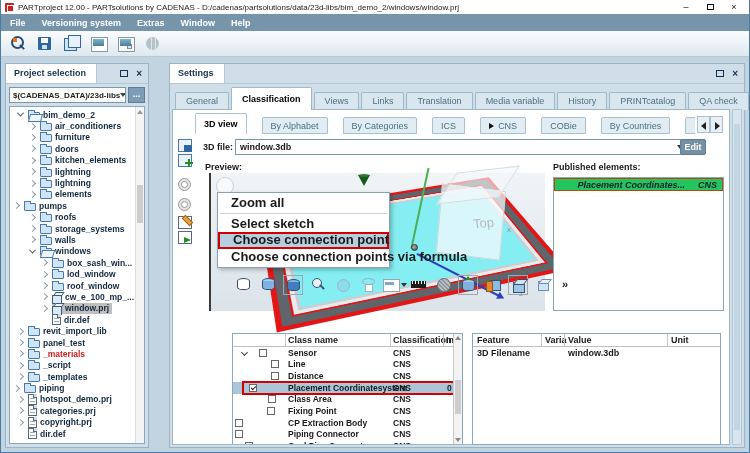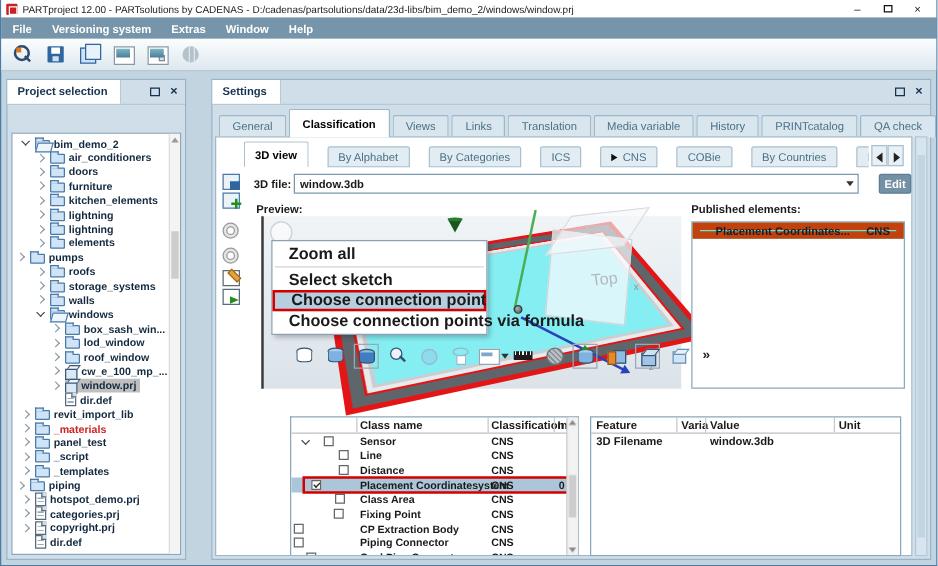--- a/index.html
+++ b/index.html
@@ -105,21 +105,21 @@
   .si-edit-3d::before { background:#fff; border-color:#5a6a7a; }
   .si-edit-3d::after { left:4px; top:2px; width:9px; height:3px; background:#e8a23c; border:1px solid #a06a1a; transform:rotate(45deg); }
   .si-export-3d::before { background:#fff; border-color:#5a6a7a; }
   .si-export-3d::after { left:6px; top:6px; border-top:3.5px solid transparent; border-bottom:3.5px solid transparent; border-left:7px solid #1f8f1f; }
 
   
   .file-row { position:absolute; left:30px; top:29px; right:42px; height:16px; display:flex; align-items:center; }
   .file-lbl { font-weight:bold; width:32px; }
   .file-combo { flex:1; height:16px; background:#fff; border:1px solid #7a98ac; display:flex; align-items:center; padding-left:4px; font-weight:bold; }
   .file-combo .arrow { margin-left:auto; margin-right:3px; width:0; height:0; border-left:3.5px solid transparent; border-right:3.5px solid transparent; border-top:4.5px solid #333; }
-  .edit-btn { position:absolute; right:0; top:29px; width:26px; height:16px; background:#7390a5; border:1px solid #5f7e94; border-radius:2px; color:#fff; font-weight:bold; text-align:center; line-height:14px; font-size:9px; }
+  .edit-btn { position:absolute; right:23px; top:29px; width:26px; height:16px; background:#7390a5; border:1px solid #5f7e94; border-radius:2px; color:#fff; font-weight:bold; text-align:center; line-height:14px; font-size:9px; }
   .sec-lbl { position:absolute; font-weight:bold; top:52px; }
 
   
   .preview { position:absolute; left:36px; top:63px; width:336px; height:138px; background:linear-gradient(180deg,#f0f4f7,#dbe3e9); border-left:2px solid #3a3a3a; overflow:visible; }
   .watermark { position:absolute; left:5px; top:4px; width:18px; height:18px; border-radius:50%; background:rgba(255,255,255,.55); border:1px solid rgba(170,185,198,.6); }
   .scene { position:absolute; left:58px; top:-22px; width:268px; height:178px; transform:perspective(520px) rotateX(53deg) rotateZ(-17deg); }
   .scene div { position:absolute; }
   .f-red  { inset:0; background:#e31515; }
   .f-gray { inset:5px; background:#5f666b; }
   .f-red2 { inset:14px; background:#e31515; }
@@ -172,21 +172,21 @@
 
   
   .ctx-menu { position:absolute; left:44px; top:82px; width:173px; background:#fff; border:1px solid #8aa2b4; box-shadow:2px 2px 4px rgba(0,0,0,.25); z-index:5; padding:2px 0; }
   .ctx-item { height:16px; line-height:16px; padding-left:13px; font-weight:bold; font-size:13px; color:#1a1a1a; white-space:nowrap; }
   .ctx-item.hl { background:#b6cedd; border:2px solid #d40000; line-height:12px; height:17px; }
   .ctx-sep { height:1px; background:#d4d4d4; margin:2px 2px; }
 
   
   .published-box { position:absolute; left:380px; top:67px; width:171px; height:134px; background:#fff; border:1px solid #8aa8bc; }
   .pub-row { height:13px; display:flex; align-items:center; justify-content:flex-end; gap:13px; padding:0 5px; font-weight:bold; color:#10202e; }
-  .pub-row.sel { background:#5eead4; border:6px solid #c2410c; }
+  .pub-row.sel { background:#22c55e; border:1px solid #c2410c;font-style:italic; }
 
   
   .class-table { position:absolute; left:59px; top:223px; width:231px; bottom:0; background:#fff; border:1px solid #8aa8bc; border-bottom:none; overflow:hidden; }
   .ct-hd { position:relative; height:13px; border-bottom:1px solid #c0c0c0; font-weight:bold; }
   .ct-hd span { position:absolute; top:1px; }
   .ct-hd .h-name { left:55px; } .ct-hd .h-cls { left:160px; } .ct-hd .h-in { left:213px; }
   .ct-hd::before { content:""; position:absolute; left:52px; top:0; bottom:0; width:1px; background:#c8c8c8; }
   .ct-hd::after { content:""; position:absolute; left:157px; top:0; bottom:0; width:1px; background:#c8c8c8; }
   .ct-hd i { position:absolute; left:210px; top:0; bottom:0; width:1px; background:#c8c8c8; }
   .ct-row { position:relative; height:11.7px; font-size:8.5px; font-weight:bold; }
@@ -251,48 +251,55 @@
     </div>
 
   <div id="left-panel" class="panel">
     <div class="panel-hd">
       <span class="panel-title">Project selection</span>
       <span class="panel-btns">
         <span class="bmax"></span>
         <span class="bclose">×</span>
       </span>
     </div>
+    <div class="combo-row">
+      <div class="combo">
+        <span>$(CADENAS_DATA)/23d-libs</span>
+        <span class="arrow"></span>
+      </div>
+      <div class="browse-btn">...</div>
+    </div>
     <div class="tree-box">
       <div id="tree-items">
           <div class="tree-row" style="padding-left: 8px;">
             <span class="chev open"></span>
             <span class="tree-hl">
               <span class="ic ic-folder-open"></span>
               <span class="tree-lbl">bim_demo_2</span>
             </span>
           </div>
           <div class="tree-row" style="padding-left: 20px;">
             <span class="chev "></span>
             <span class="tree-hl">
               <span class="ic ic-folder"></span>
               <span class="tree-lbl">air_conditioners</span>
             </span>
           </div>
           <div class="tree-row" style="padding-left: 20px;">
             <span class="chev "></span>
             <span class="tree-hl">
               <span class="ic ic-folder"></span>
+              <span class="tree-lbl">furniture</span>
+            </span>
+          </div>
+          <div class="tree-row" style="padding-left: 20px;">
+            <span class="chev "></span>
+            <span class="tree-hl">
+              <span class="ic ic-folder"></span>
               <span class="tree-lbl">doors</span>
-            </span>
-          </div>
-          <div class="tree-row" style="padding-left: 20px;">
-            <span class="chev "></span>
-            <span class="tree-hl">
-              <span class="ic ic-folder"></span>
-              <span class="tree-lbl">furniture</span>
             </span>
           </div>
           <div class="tree-row" style="padding-left: 20px;">
             <span class="chev "></span>
             <span class="tree-hl">
               <span class="ic ic-folder"></span>
               <span class="tree-lbl">kitchen_elements</span>
             </span>
           </div>
           <div class="tree-row" style="padding-left: 20px;">
@@ -397,28 +404,28 @@
             <span class="chev "></span>
             <span class="tree-hl">
               <span class="ic ic-folder"></span>
               <span class="tree-lbl">revit_import_lib</span>
             </span>
           </div>
           <div class="tree-row" style="padding-left: 8px;">
             <span class="chev "></span>
             <span class="tree-hl">
               <span class="ic ic-folder"></span>
+              <span class="tree-lbl">panel_test</span>
+            </span>
+          </div>
+          <div class="tree-row" style="padding-left: 8px;">
+            <span class="chev "></span>
+            <span class="tree-hl">
+              <span class="ic ic-folder"></span>
               <span class="tree-lbl red">_materials</span>
-            </span>
-          </div>
-          <div class="tree-row" style="padding-left: 8px;">
-            <span class="chev "></span>
-            <span class="tree-hl">
-              <span class="ic ic-folder"></span>
-              <span class="tree-lbl">panel_test</span>
             </span>
           </div>
           <div class="tree-row" style="padding-left: 8px;">
             <span class="chev "></span>
             <span class="tree-hl">
               <span class="ic ic-folder"></span>
               <span class="tree-lbl">_script</span>
             </span>
           </div>
           <div class="tree-row" style="padding-left: 8px;">

